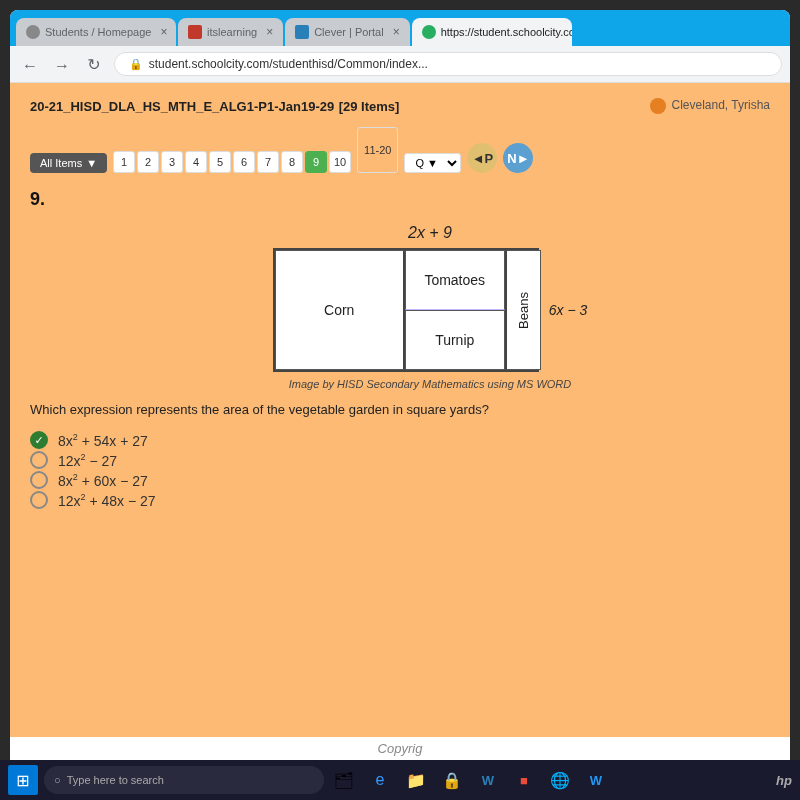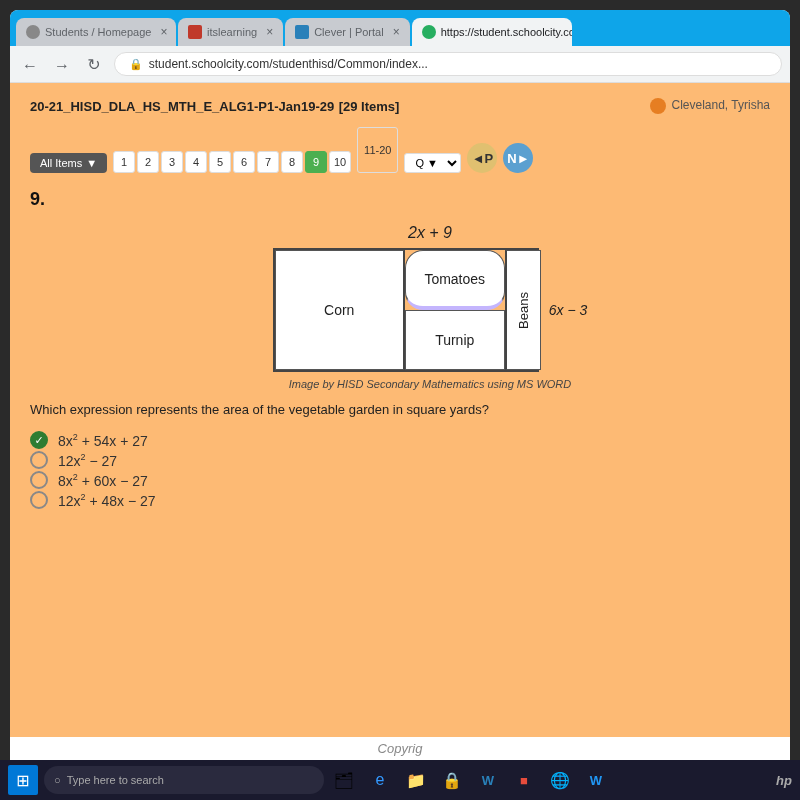--- a/index.html
+++ b/index.html
@@ -284,22 +284,21 @@
 
     .cell-corn {
       grid-row: 1 / 3;
       grid-column: 1;
       border-right: 2px solid #444;
     }
 
     .cell-tomatoes {
       grid-row: 1;
       grid-column: 2;
-      border-bottom: 4px solid #c4b5fd;
-      border-radius: 18px;
+      border-bottom: 1px solid #c4b5fd;
     }
 
     .cell-beans {
       grid-row: 1 / 3;
       grid-column: 3;
       border-left: 2px solid #444;
     }
 
     .beans-text {
       writing-mode: vertical-rl;

